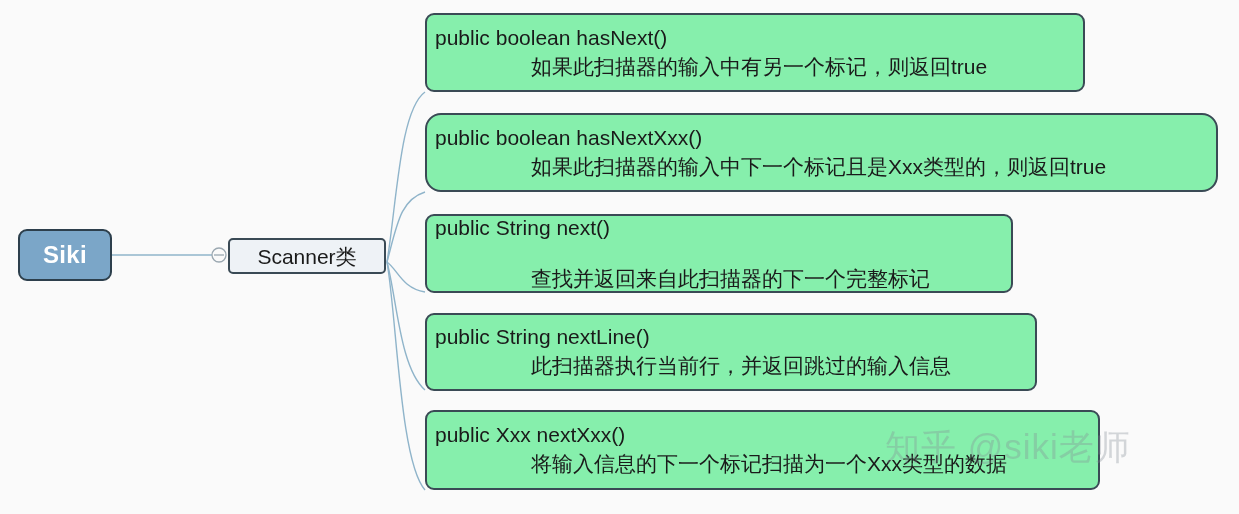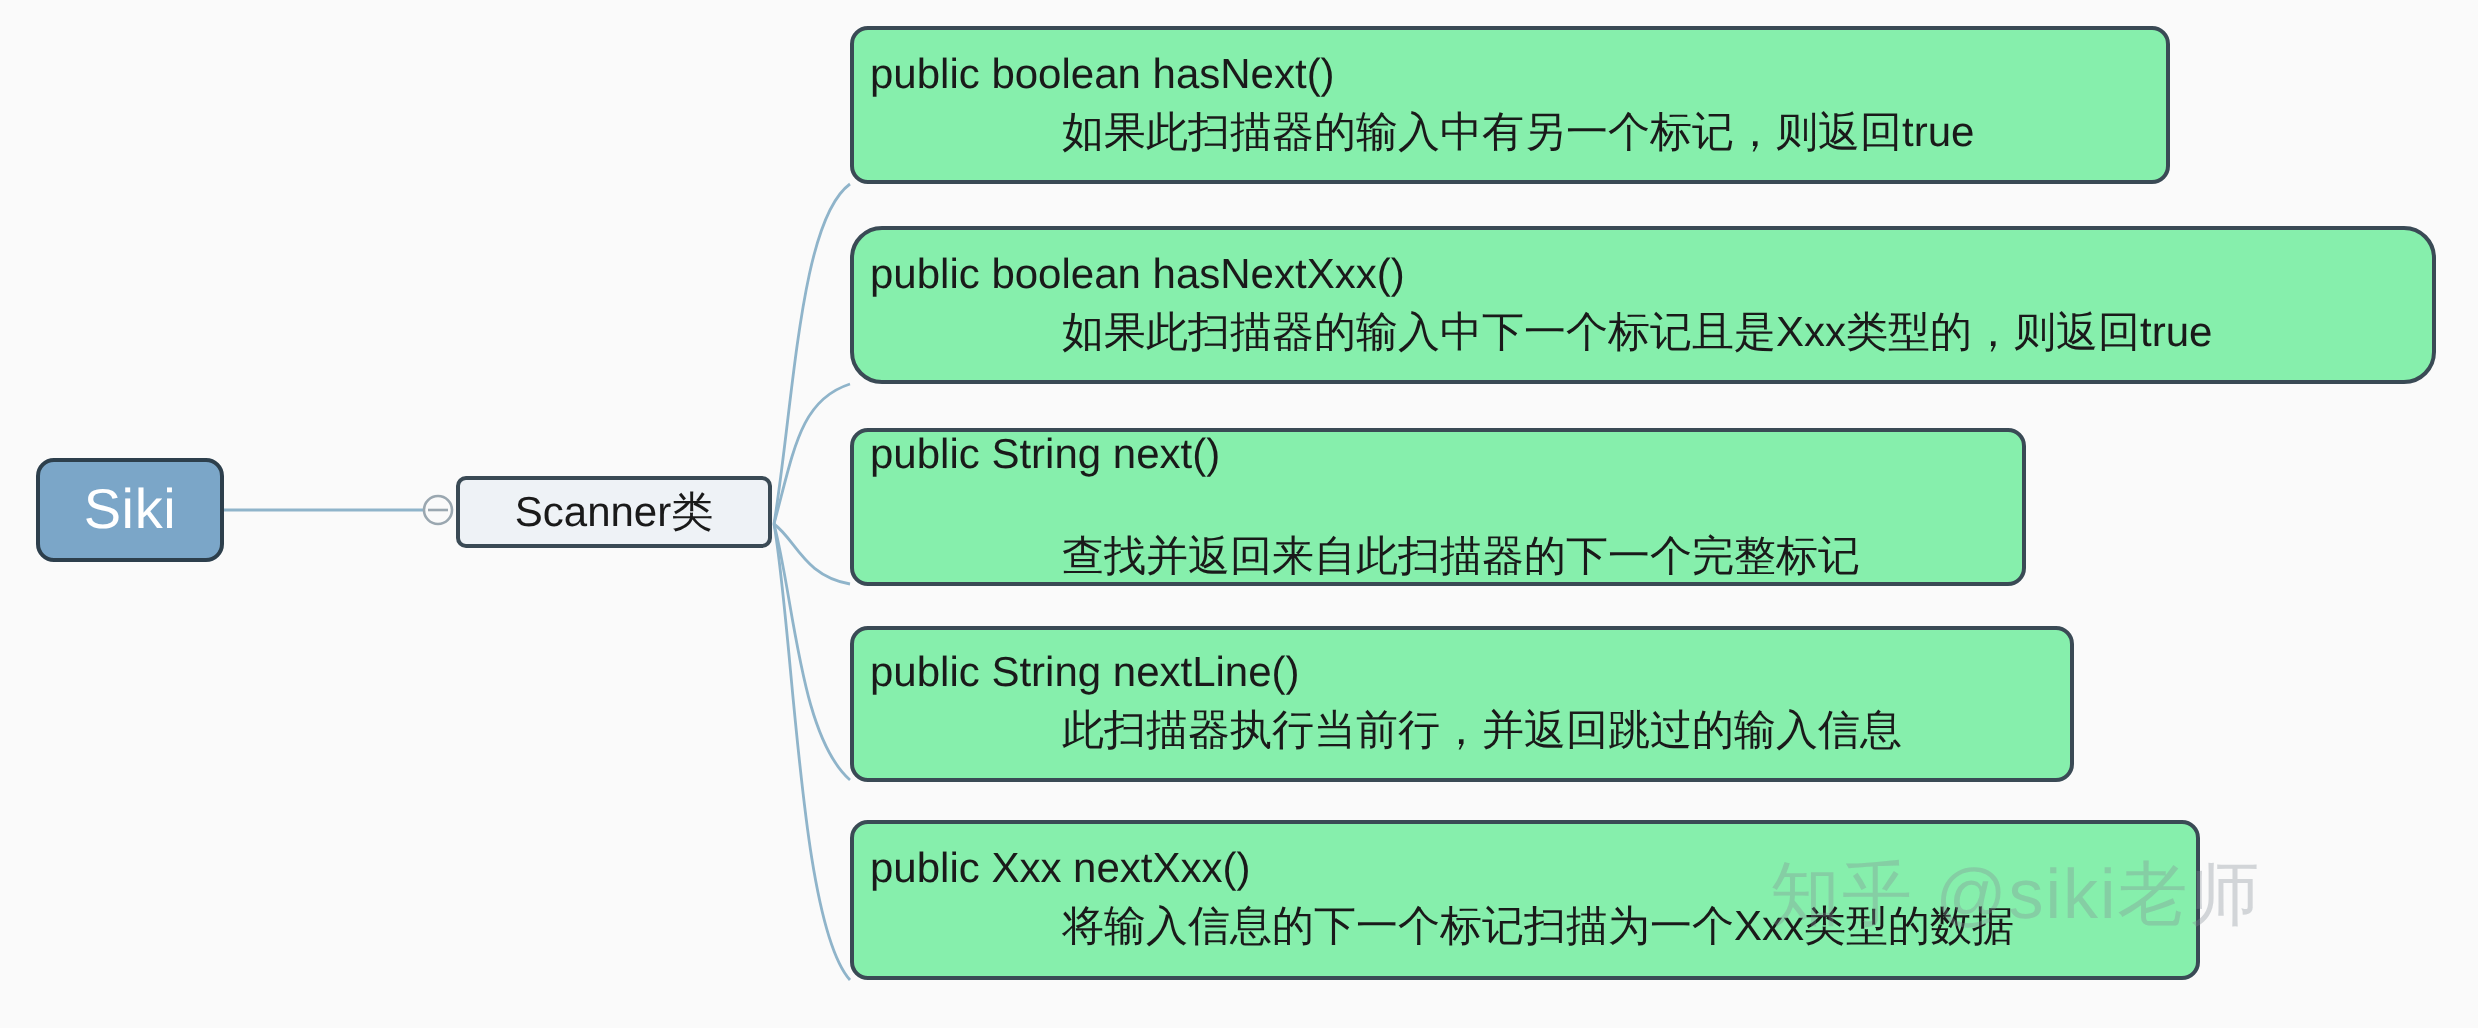--- a/index.html
+++ b/index.html
@@ -44,23 +44,24 @@
     width: 94px;
     height: 52px;
     background: #7ba6c8;
     border: 2.5px solid #2d3f4c;
     border-radius: 9px;
     align-items: center;
     justify-content: center;
   }
   .node-root .label {
     color: #ffffff;
-    font-size: 28px;
+    font-size: 24px;
     line-height: 1;
     letter-spacing: 0.3px;
+    font-weight: bold;
   }
   
   .node-branch {
     left: 228px;
     top: 238px;
     width: 158px;
     height: 36px;
     background: #eef2f6;
     border: 2.5px solid #3a4a55;
     border-radius: 5px;

